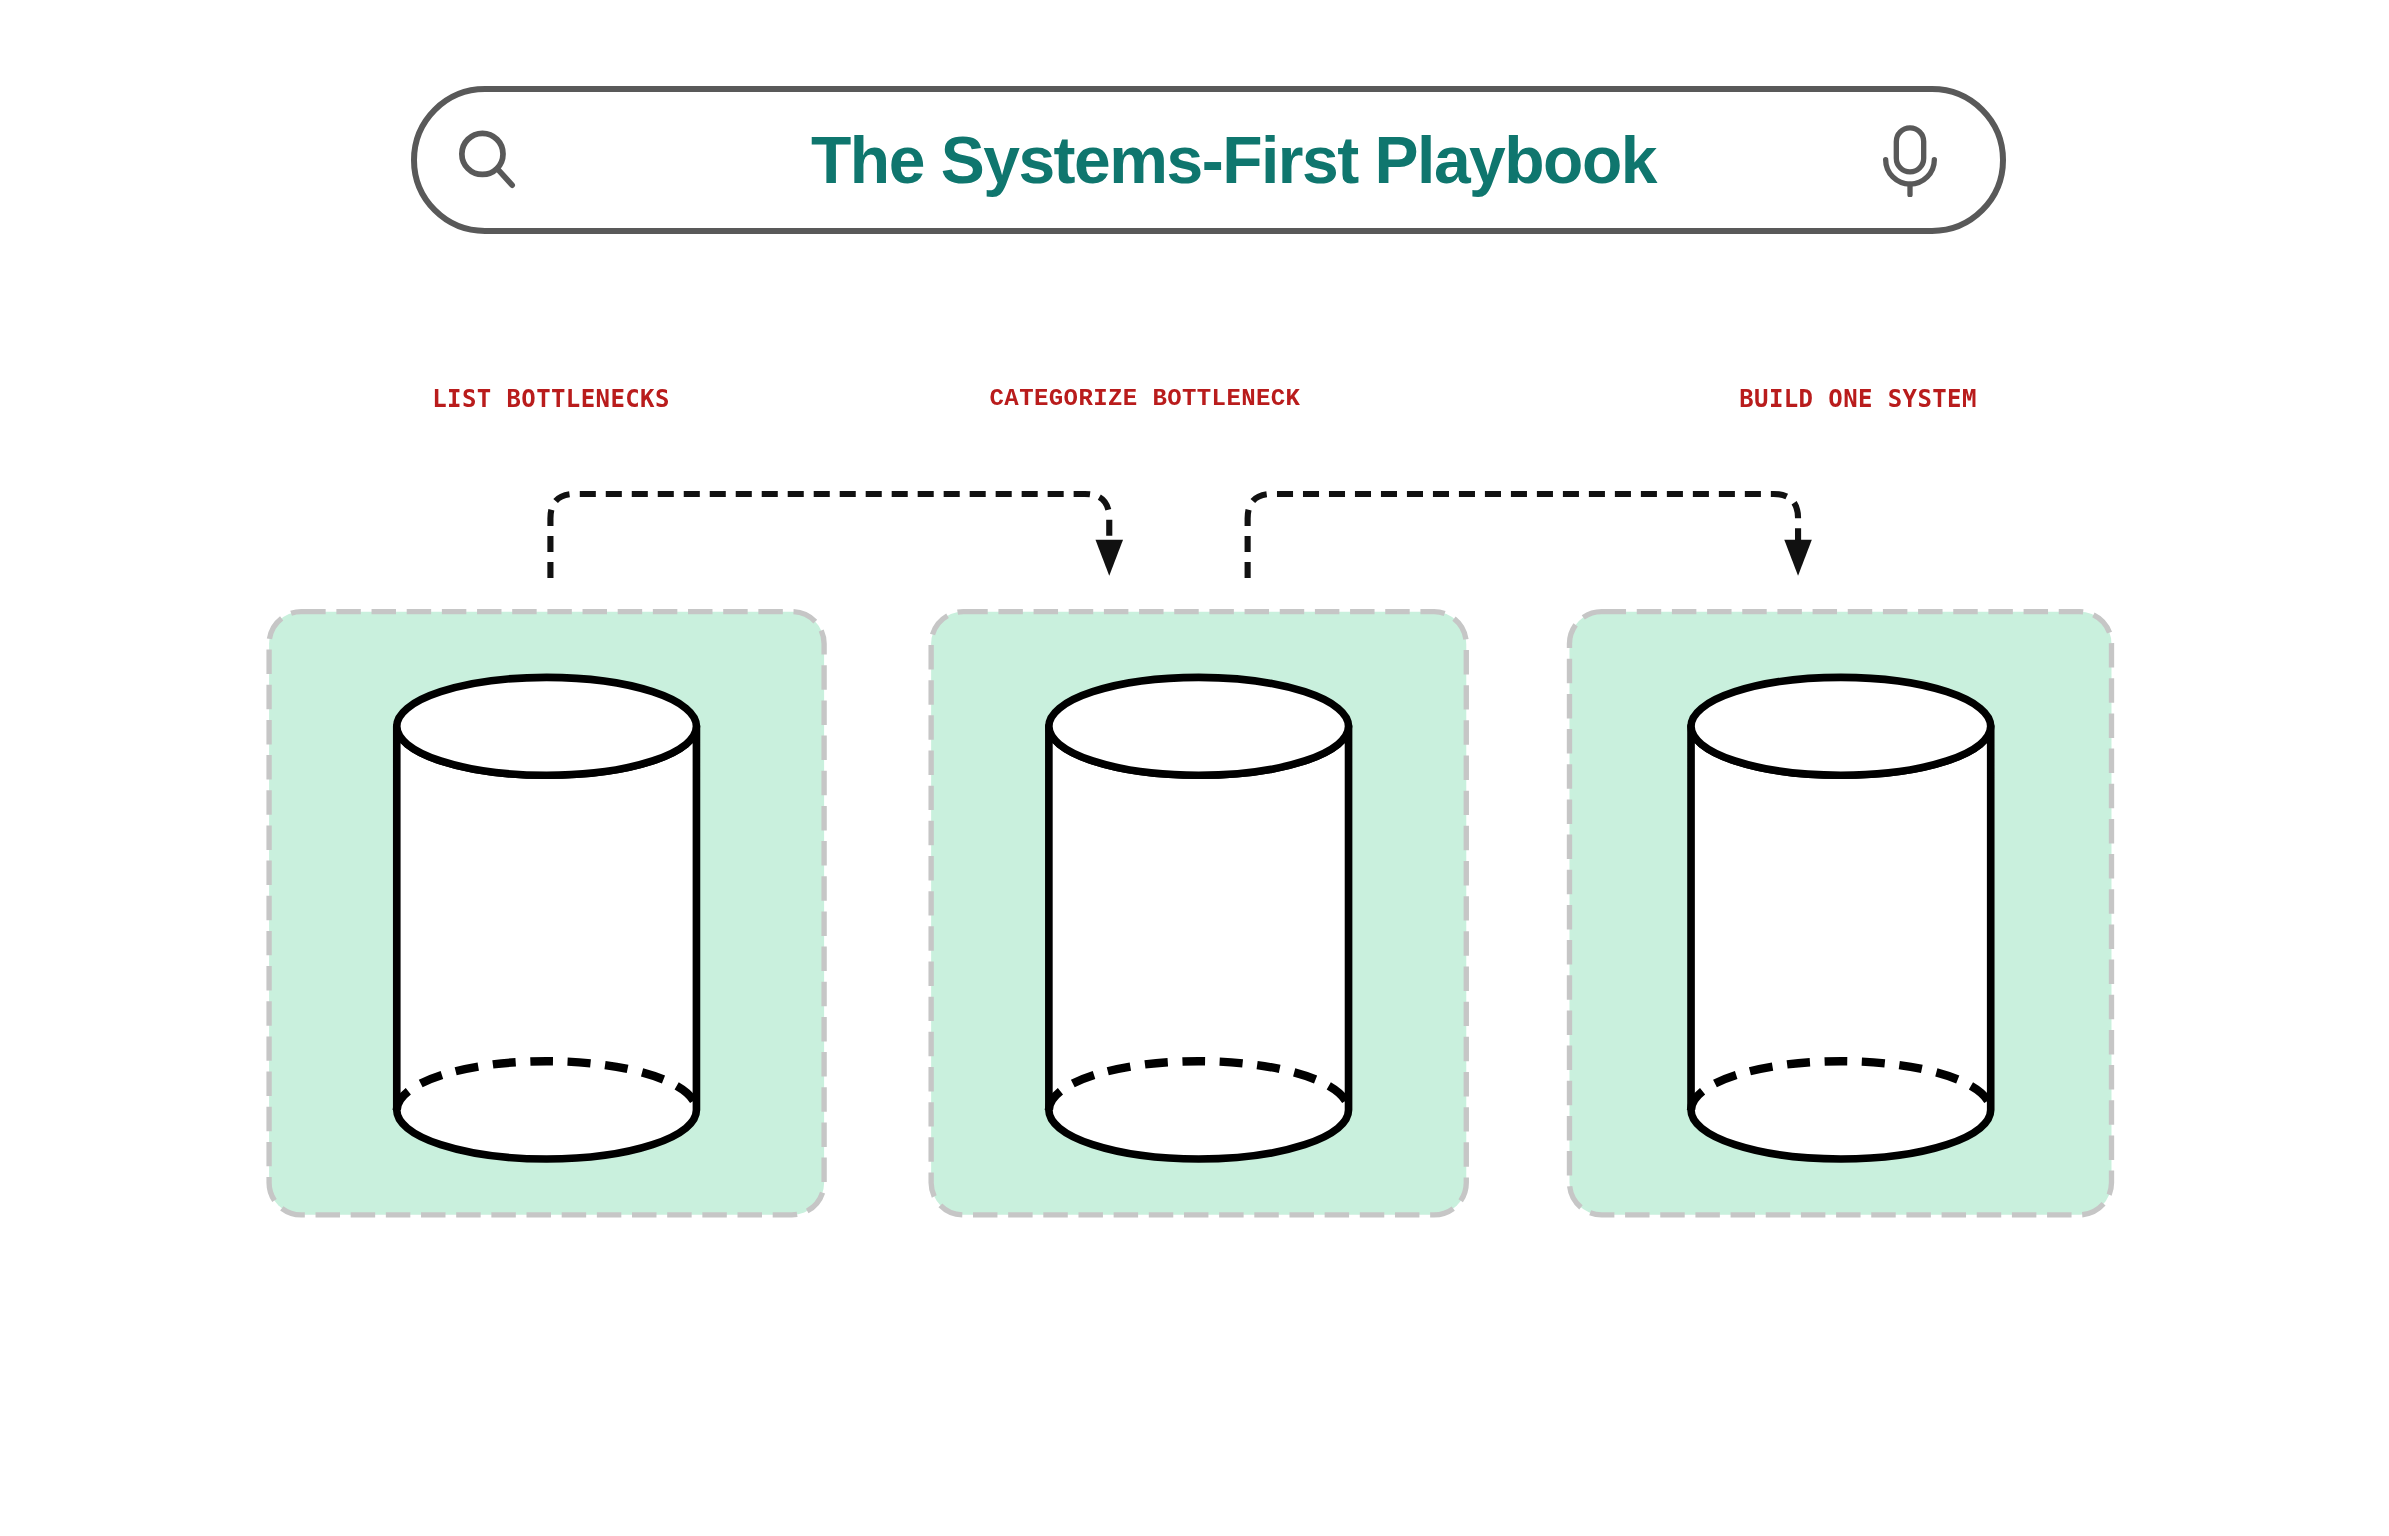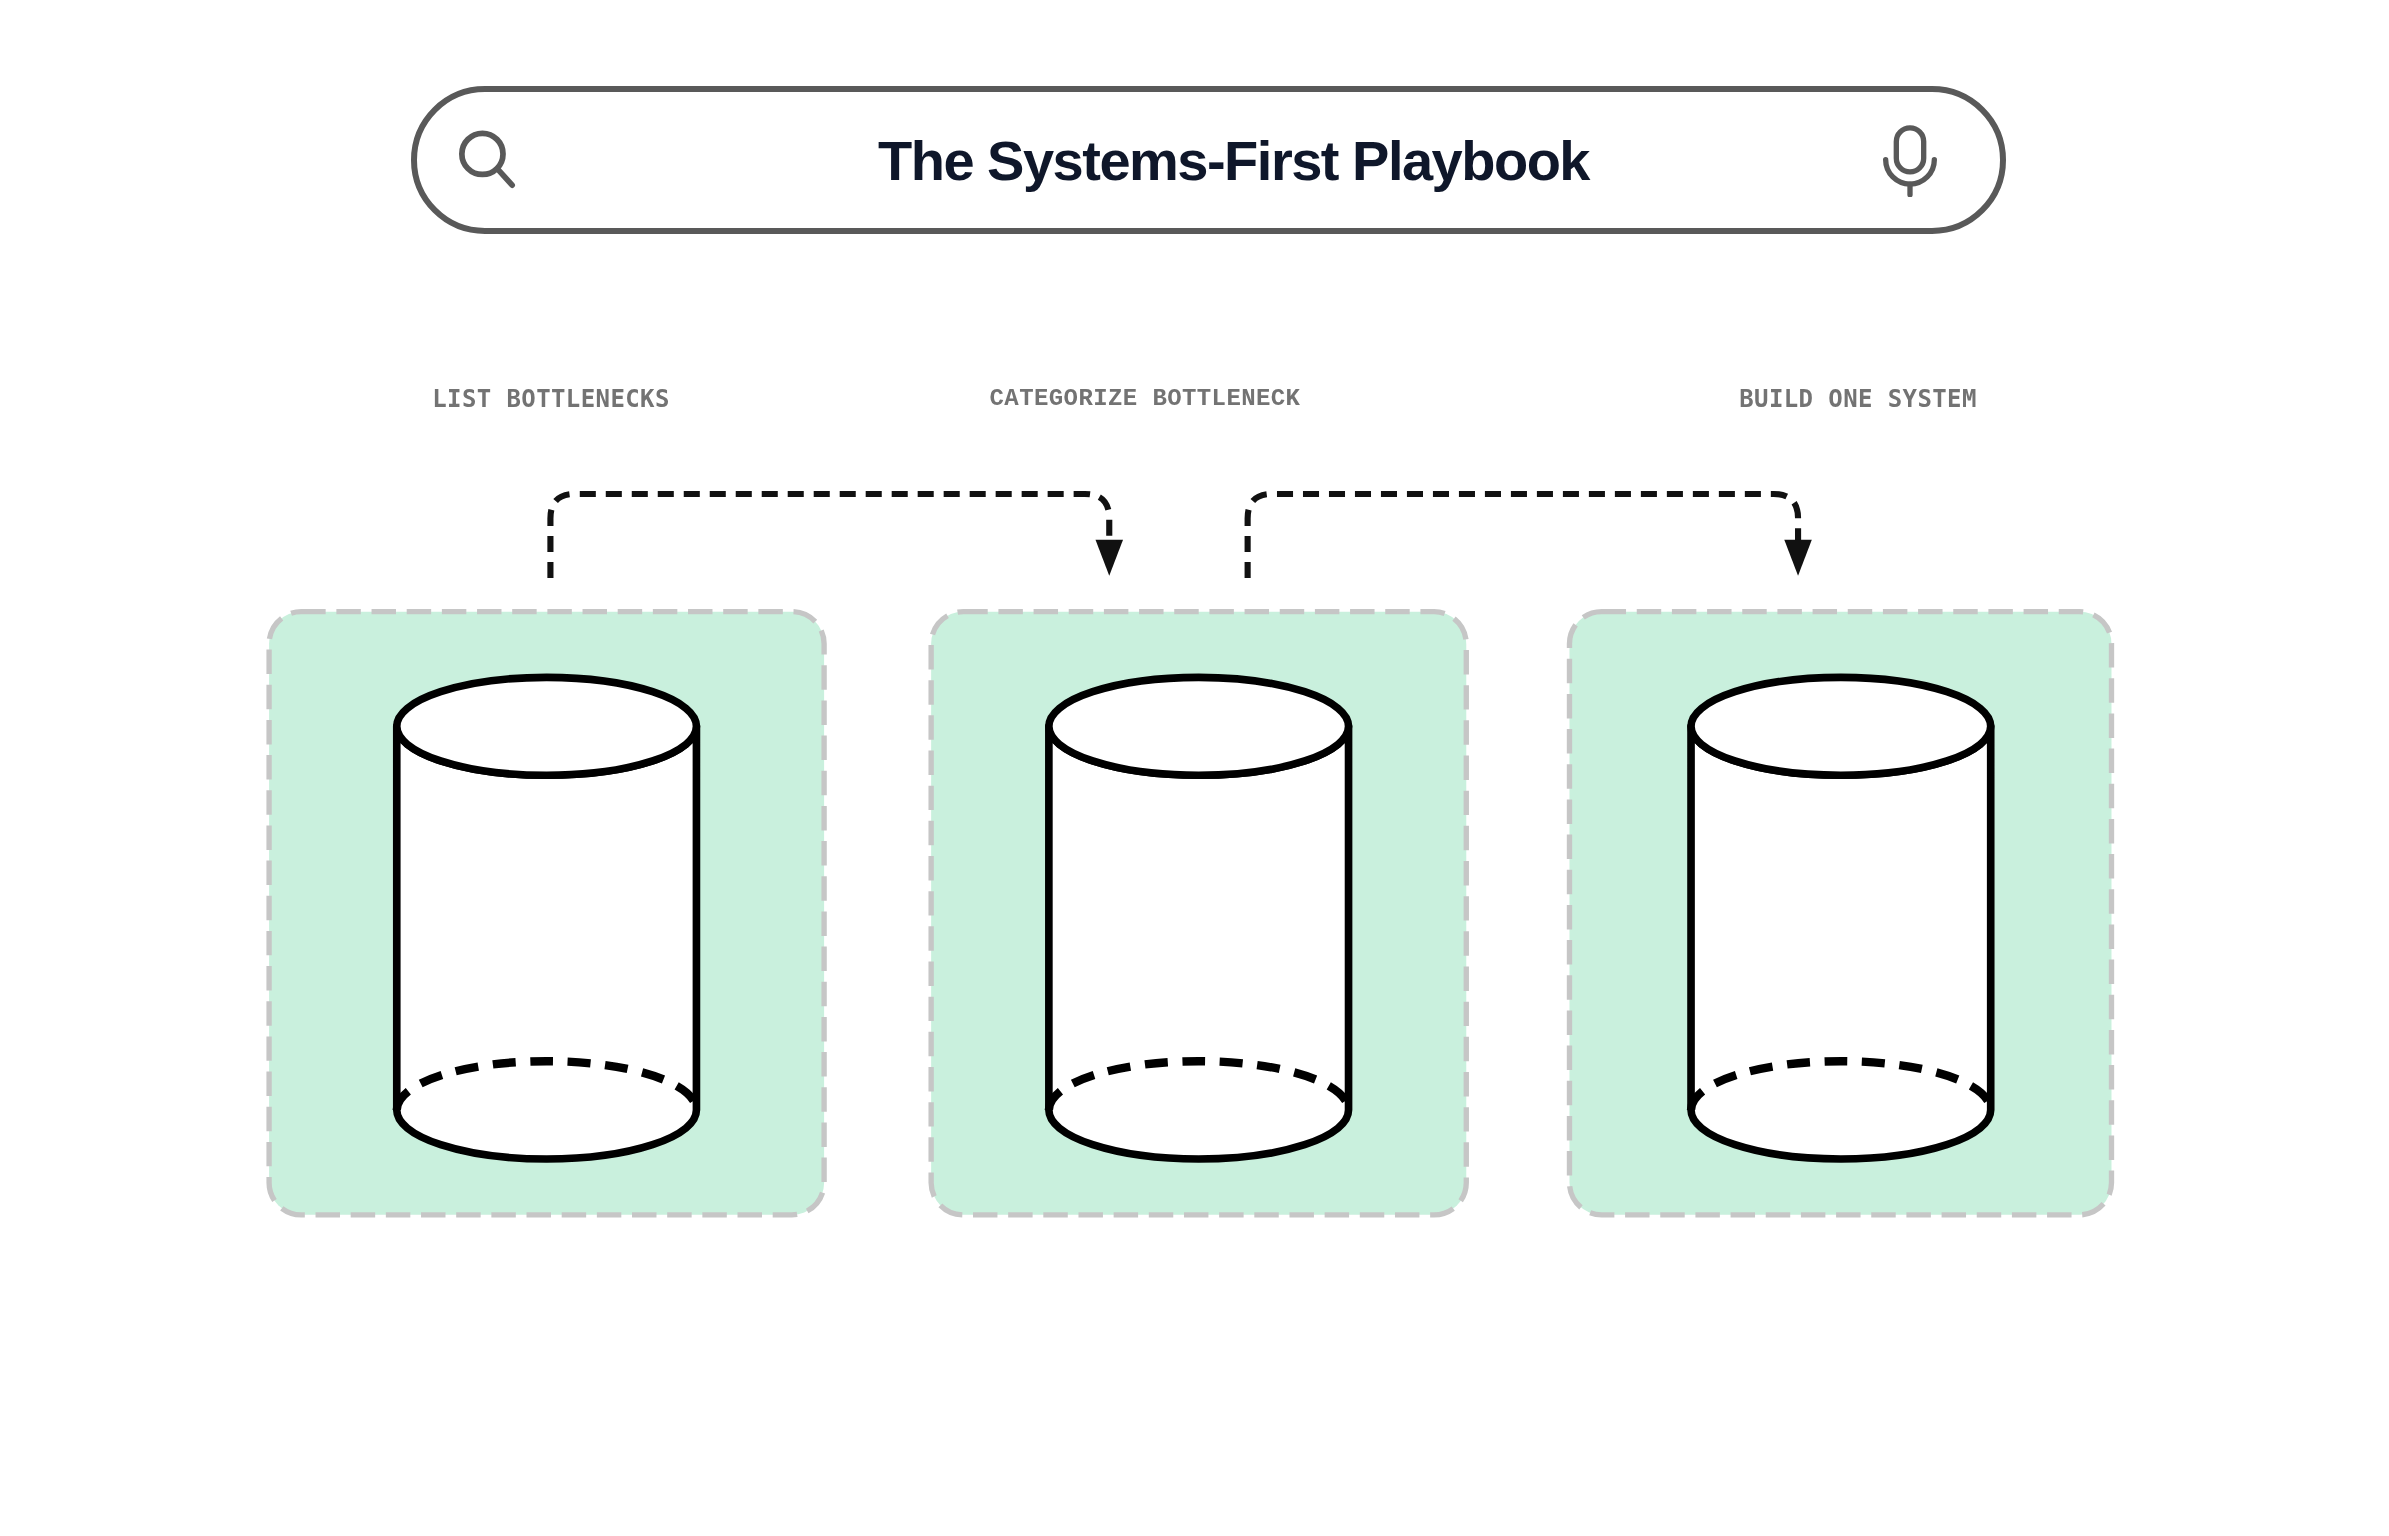--- a/index.html
+++ b/index.html
@@ -11,27 +11,27 @@
   .pill{
     position:absolute;left:411px;top:86px;width:1583px;height:136px;
     border:6.1px solid #595959;border-radius:92px;background:#ffffff;
     display:flex;align-items:center;z-index:2;box-sizing:content-box;
   }
   .pill .icon-left{margin-left:38px;flex:0 0 auto;display:block;}
   .pill .icon-right{margin-right:60px;flex:0 0 auto;display:block;}
   .pill .title{
     flex:1 1 auto;text-align:center;transform:translateX(34px);
     font-family:"Liberation Sans","DejaVu Sans",sans-serif;
-    font-weight:700;font-size:56px;letter-spacing:-1.5px;color:#0f172a;
+    font-weight:700;font-size:66px;letter-spacing:-1.5px;color:#0f766e;
     white-space:nowrap;
   }
   
   .step-label{
     position:absolute;top:385px;transform:translateX(-50%);
-    font-size:24px;font-weight:700;letter-spacing:0.4px;color:#737373;
+    font-size:24px;font-weight:700;letter-spacing:0.4px;color:#b91c1c;
     white-space:nowrap;z-index:2;
   }
   .step-label.s1{left:551px;}
   .step-label.s2{left:1145px;font-family:Liberation Mono, monospace;}
   .step-label.s3{left:1858px;}
   
   .diagram{position:absolute;left:0;top:0;z-index:1;}
   
   .cyl-text{
     position:absolute;top:757px;height:346px;width:298px;

